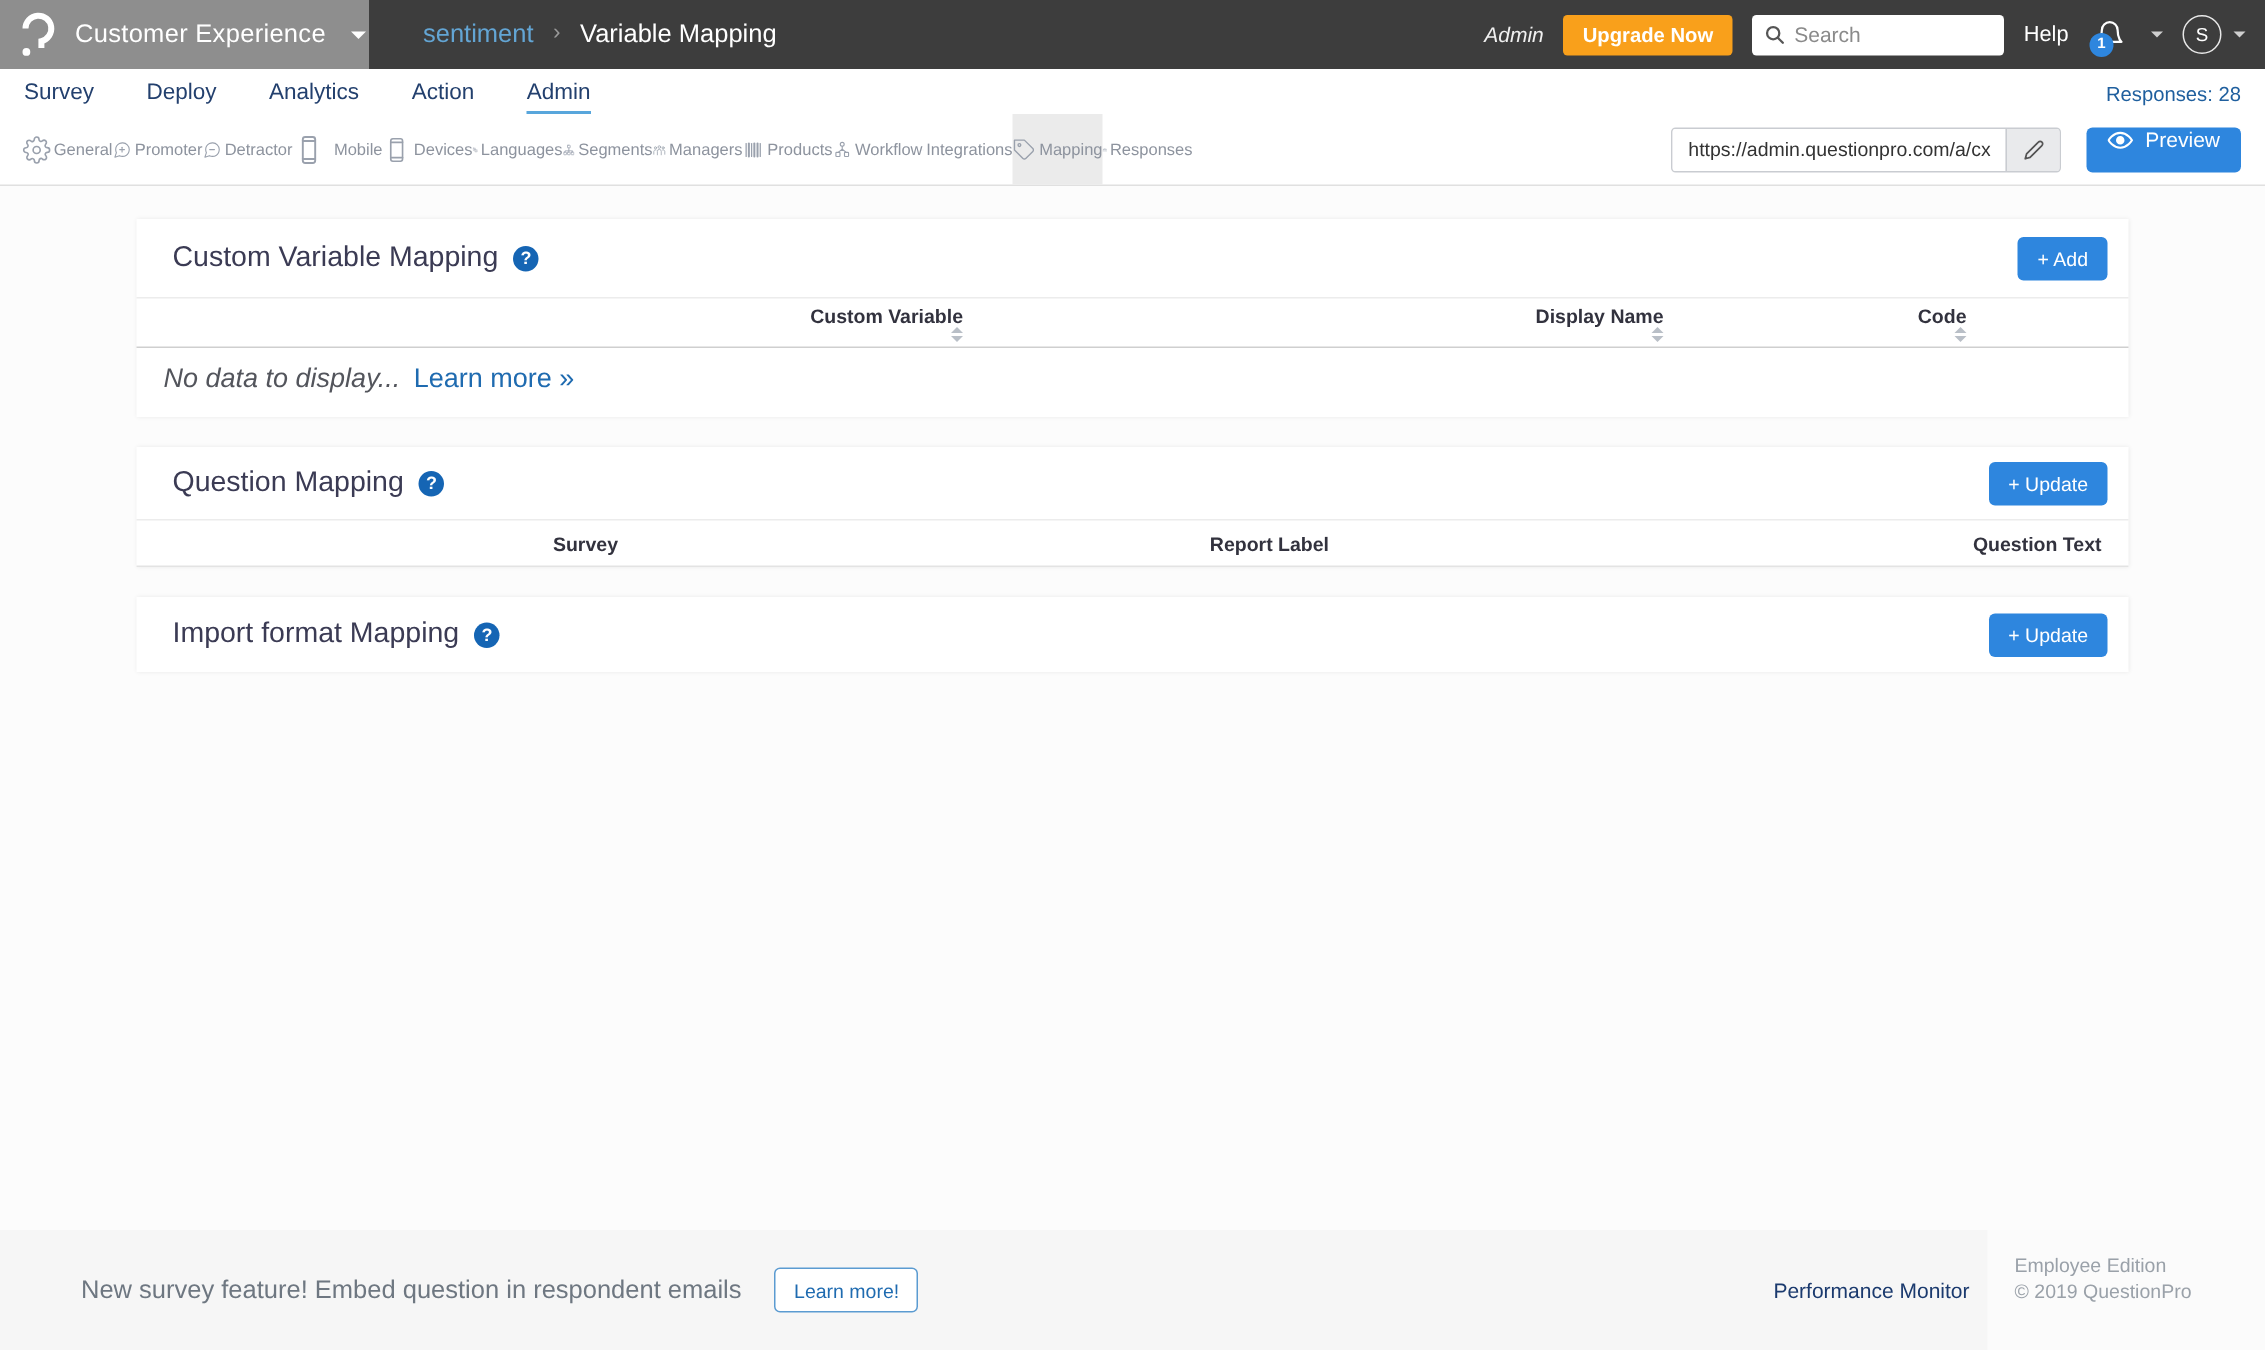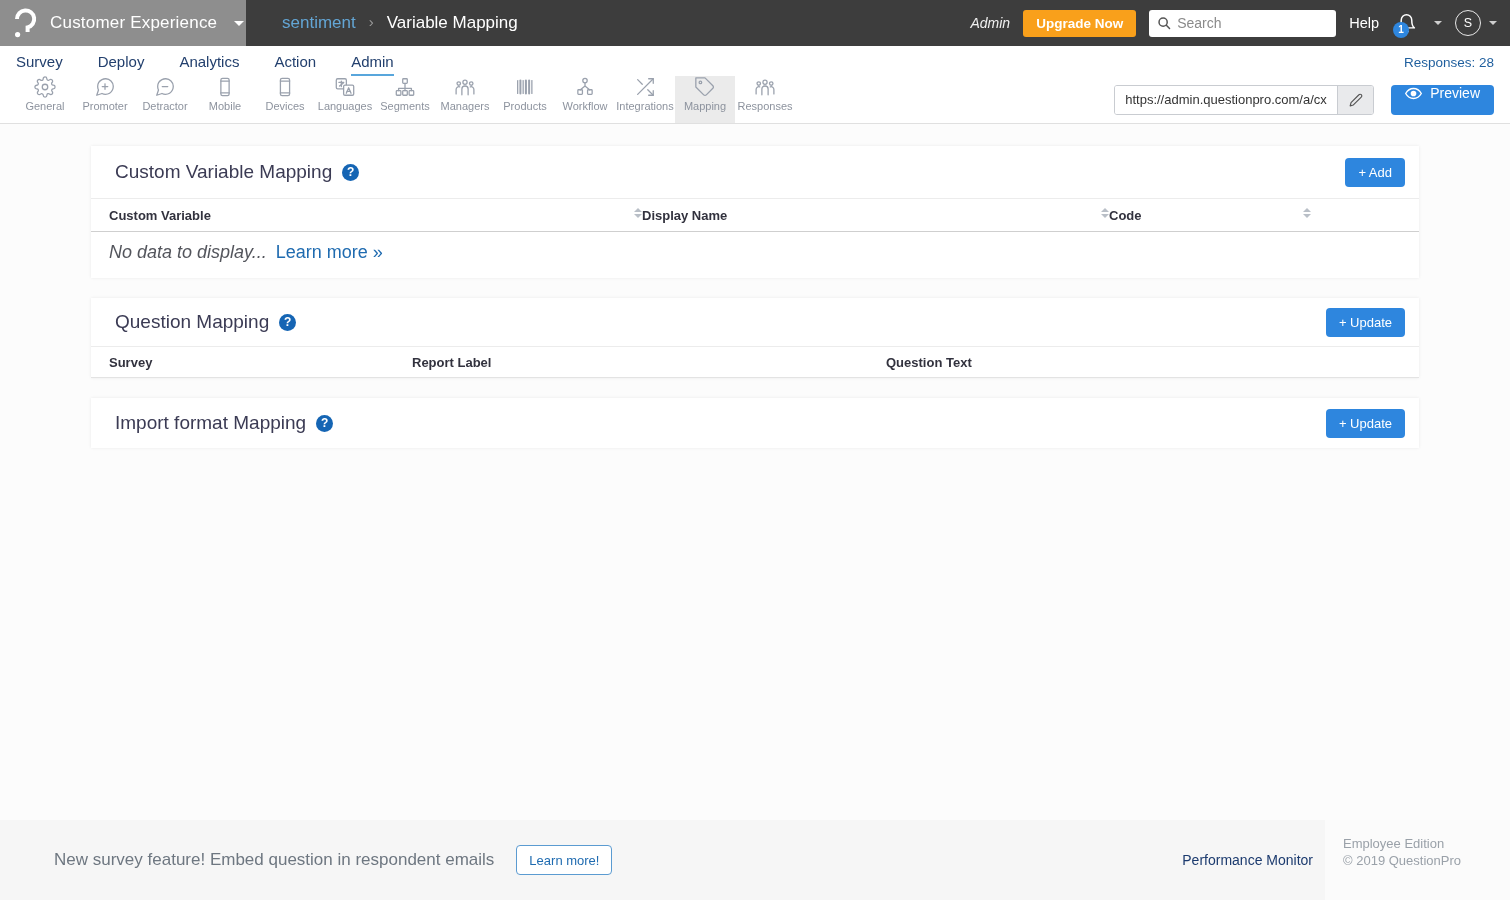--- a/index.html
+++ b/index.html
@@ -17,57 +17,57 @@
   .brand-name { font-size: 17px; color: #fff; letter-spacing: .2px; }
   .caret-down { width: 0; height: 0; border-left: 5px solid transparent; border-right: 5px solid transparent; border-top: 5px solid #fff; margin-left: 4px; }
   .caret-sm { border-left-width: 4px; border-right-width: 4px; border-top-width: 4px; border-top-color: #cfcfcf; }
   .breadcrumb { display: flex; align-items: flex-start; margin-left: 36px; gap: 13px; font-size: 17px; }
   .crumb-survey { color: #63a5d4; cursor: pointer; }
   .crumb-sep { color: #9a9a9a; font-size: 15px; }
   .crumb-page { color: #fff; }
   .topbar-right { margin-left: auto; display: flex; align-items: center; gap: 13px; padding-right: 13px; }
   .admin-ital { font-style: italic; font-size: 14px; color: #f0f0f0; }
   .upgrade-btn { background: #f9a01b; color: #fff; border: none; border-radius: 3px; font-family: inherit; font-weight: bold; font-size: 13.5px; height: 27px; padding: 0 13px; cursor: pointer; }
-  .search-box { display: flex; align-items: center; background: #fff; border-radius: 3px; width: 187px; height: 27px; padding: 0 8px; gap: 6px; }
+  .search-box { display: flex; align-items: center; background: #fff; border-radius: 3px; width: 168px; height: 27px; padding: 0 8px; gap: 6px; }
   .search-box svg { flex: 0 0 auto; }
   .search-box input { border: none; outline: none; background: transparent; font-family: inherit; font-size: 14px; color: #333; width: 100%; }
   .search-box input::placeholder { color: #8a8a8a; }
   .help-link { font-size: 14.5px; color: #fff; cursor: pointer; }
   .bell-wrap { position: relative; display: flex; align-items: center; cursor: pointer; margin-left: 4px; }
   .bell-badge { position: absolute; left: -3px; bottom: -4px; width: 16px; height: 16px; border-radius: 50%; background: #2e86de; color: #fff; font-size: 10px; font-weight: bold; display: flex; align-items: center; justify-content: center; }
   .avatar-wrap { display: flex; align-items: center; gap: 4px; cursor: pointer; }
   .avatar { width: 26px; height: 26px; border: 1.5px solid #e8e8e8; border-radius: 50%; display: flex; align-items: center; justify-content: center; font-size: 12.5px; color: #fff; }
 
   
   .modnav { height: 30px; background: #fff; display: flex; align-items: flex-end; padding: 0 16px 0 16px; flex: 0 0 auto; }
   .modnav-item { font-size: 15px; color: #23406e; margin-right: 35px; padding-bottom: 6px; cursor: pointer; }
   .modnav-item.active { border-bottom: 2px solid #58a6dc; padding-bottom: 4px; }
   .responses-count { margin-left: auto; font-size: 13.5px; color: #1f5f9e; padding-bottom: 6px; cursor: pointer; }
 
   
   .toolbar { height: 48px; background: #fff; border-bottom: 1px solid #e0e0e0; display: flex; align-items: stretch; padding-left: 15px; flex: 0 0 auto; }
-  .tool-item { width: 60px; display: flex; flex-direction: column; align-items: center; justify-content: flex-start; gap: 2px; cursor: pointer; }
+  .tool-item { width: 60px; display: flex; flex-direction: row; align-items: center; justify-content: space-between; gap: 2px; cursor: pointer; }
   .tool-item.active { background: #ebebeb; }
   .tool-item svg { width: 22px; height: 22px; stroke: #9aa1ad; fill: none; stroke-width: 1.4; stroke-linecap: round; stroke-linejoin: round; }
   .tool-label { font-size: 11px; color: #8d939e; white-space: nowrap; }
   .toolbar-right { margin-left: auto; display: flex; align-items: center; gap: 17px; padding-right: 16px; }
   .url-group { display: flex; height: 30px; border: 1px solid #c9ccd1; border-radius: 3px; overflow: hidden; background: #fff; }
   .url-group input { border: none; outline: none; width: 222px; padding: 0 10px; font-family: inherit; font-size: 13px; color: #333; }
   .url-edit { width: 36px; background: #e9eaec; border: none; border-left: 1px solid #c9ccd1; display: flex; align-items: center; justify-content: center; cursor: pointer; }
   .preview-btn { background: #2e86de; border: none; border-radius: 4px; height: 30px; padding: 0 14px; color: #fff; font-family: inherit; font-size: 14px; display: flex; align-items: flex-start; gap: 8px; cursor: pointer; }
 
   
   .main { flex: 1 1 auto; background: #fcfcfc; padding-top: 22px; overflow: hidden; }
   .card { width: 1328px; margin: 0 auto 20px auto; background: #fff; box-shadow: 0 0 3px rgba(0,0,0,.08); }
   .card-header { display: flex; align-items: center; height: 52px; padding: 0 14px 0 24px; }
   .card-title { font-size: 19px; color: #3b3b54; }
   .help-badge { width: 17px; height: 17px; border-radius: 50%; background: #1565b4; color: #fff; font-size: 12px; font-weight: bold; display: inline-flex; align-items: center; justify-content: center; margin-left: 10px; cursor: pointer; }
   .card-action { margin-left: auto; background: #2e86de; color: #fff; border: none; border-radius: 4px; height: 29px; padding: 11px 13px; font-family: inherit; font-size: 13px; display: flex; align-items: center; cursor: pointer; }
   .thead { display: flex; align-items: center; height: 34px; padding: 0 18px; border-top: 1px solid #ececec; border-bottom: 1px solid #cfcfcf; font-size: 13px; font-weight: bold; color: #32323e; }
-  .th { display: flex; align-items: flex-start; justify-content: space-between; }
+  .th { display: flex; align-items: flex-end; justify-content: space-between; flex-direction: column; }
   .cvm-c1 { width: 533px; } .cvm-c2 { width: 467px; } .cvm-c3 { flex: 1; padding-right: 90px; }
   .sort-icon { display: flex; flex-direction: column; align-items: center; gap: 2px; cursor: pointer; }
   .sort-up { width: 0; height: 0; border-left: 4px solid transparent; border-right: 4px solid transparent; border-bottom: 4px solid #b9bfc7; }
   .sort-dn { width: 0; height: 0; border-left: 4px solid transparent; border-right: 4px solid transparent; border-top: 4px solid #b9bfc7; }
   .empty-row { padding: 10px 18px 15px 18px; font-size: 18px; }
   .empty-text { font-style: italic; color: #53555c; }
   .learn-more-link { color: #1f6bb0; margin-left: 4px; cursor: pointer; }
   .thead2 { display: flex; align-items: center; height: 32px; padding: 0 18px; border-top: 1px solid #ececec; border-bottom: 1px solid #e3e3e3; font-size: 13px; font-weight: bold; color: #32323e; }
   .qm-c1 { width: 303px; } .qm-c2 { width: 515px; } .qm-c3 { flex: 1; }
   .card-header-only { height: 50px; }

